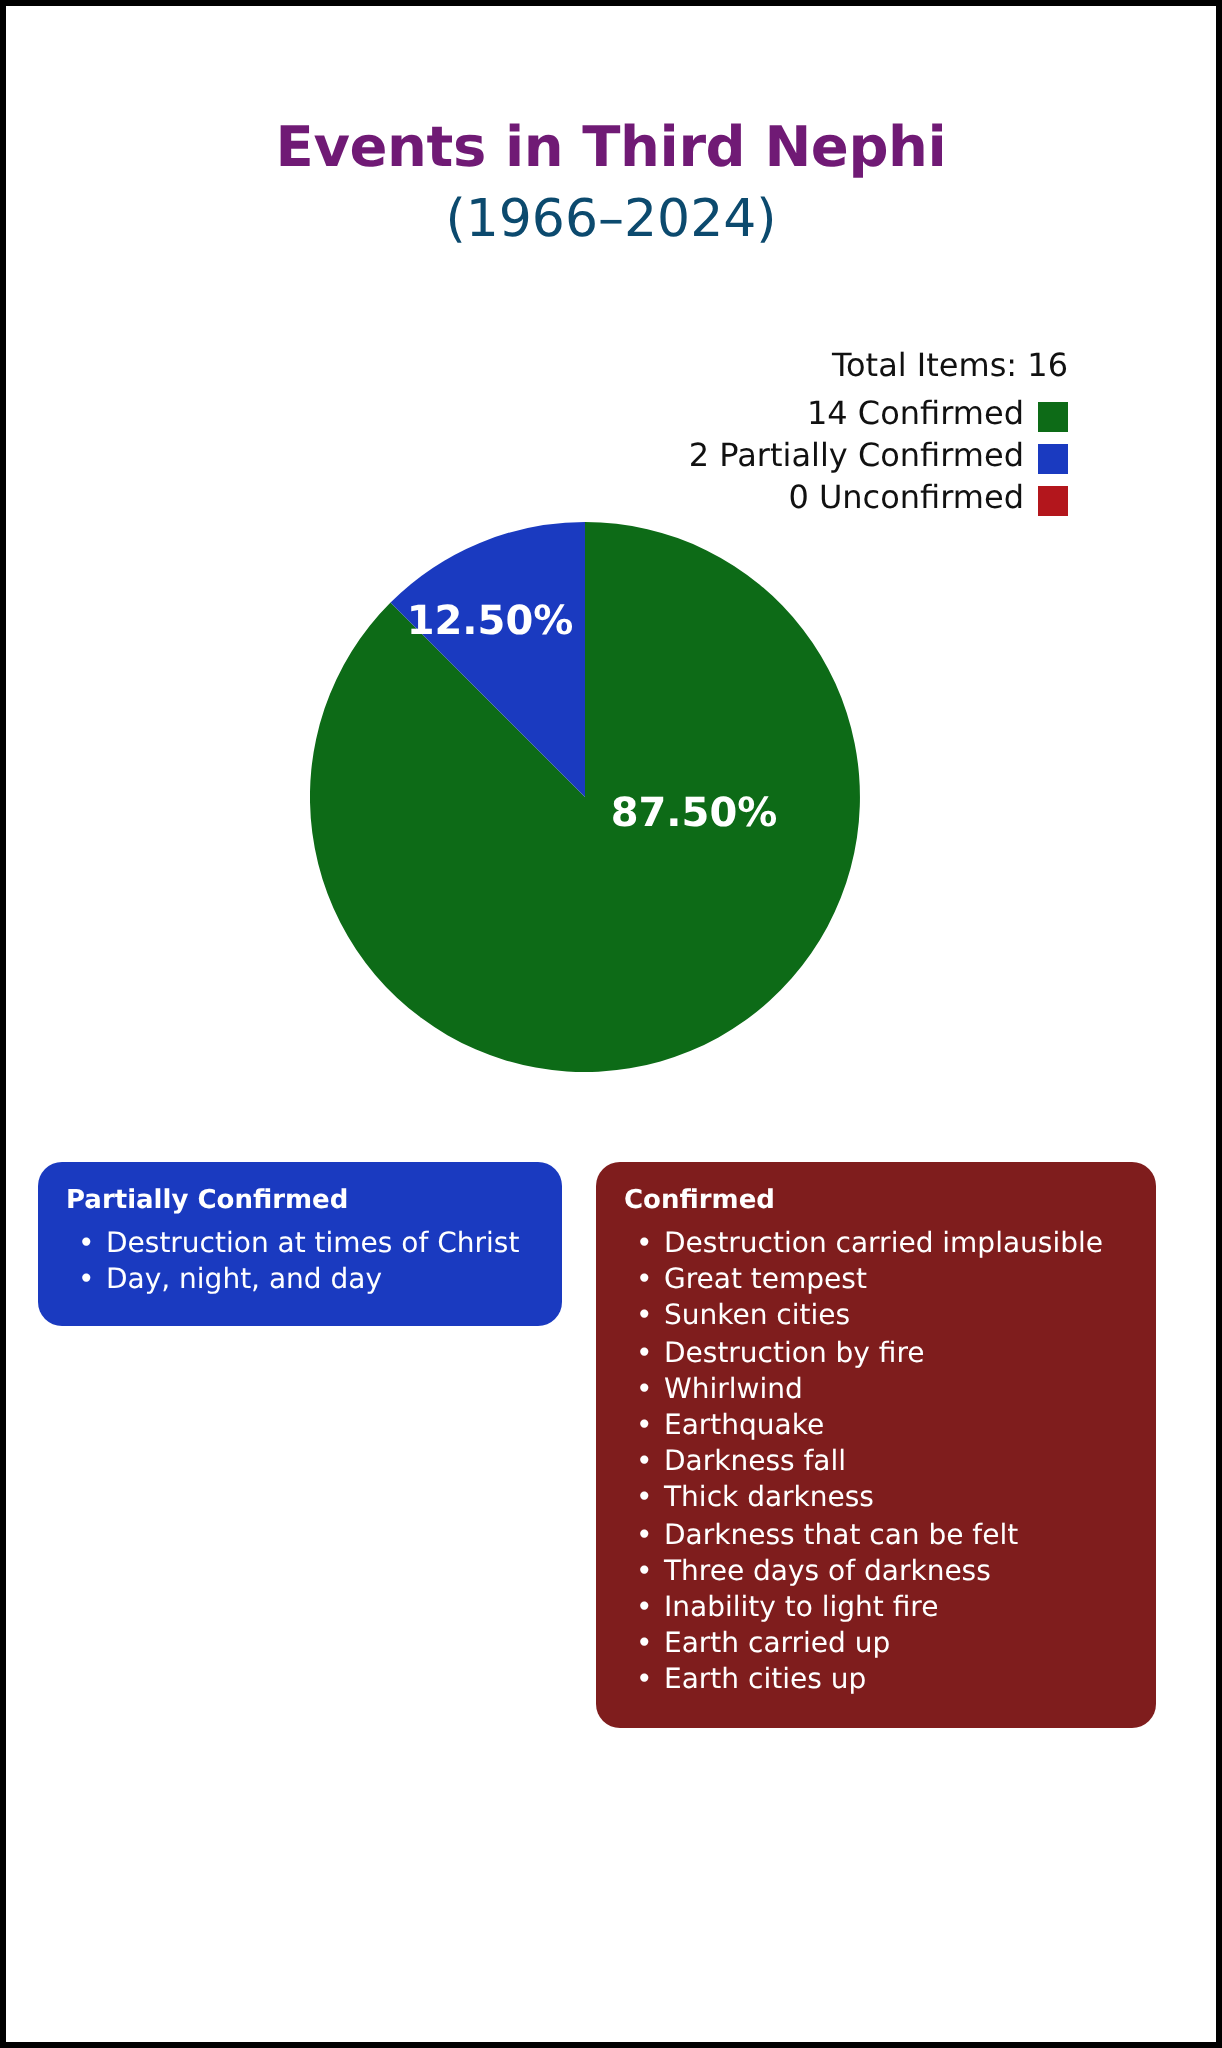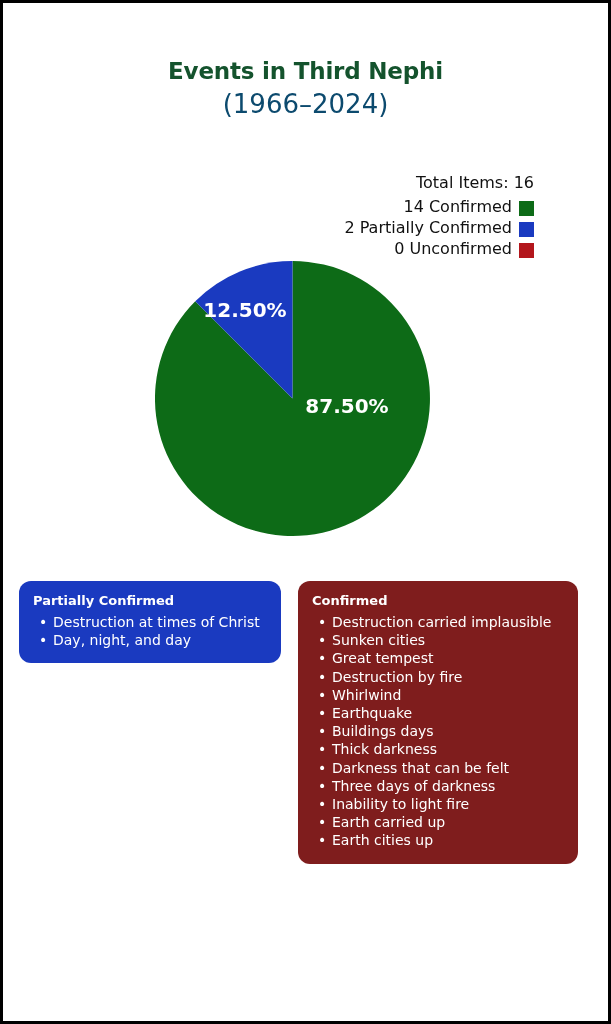--- a/index.html
+++ b/index.html
@@ -24,23 +24,23 @@
 
   
   .title-block {
     position: absolute;
     top: 56px;
     left: 0;
     width: 100%;
     text-align: center;
   }
   .chart-title {
-    font-size: 23px;
+    font-size: 28px;
     font-weight: bold;
-    color: #14532d;
+    color: #701a75;
     letter-spacing: -0.2px;
     line-height: 1.1;
   }
   .chart-subtitle {
     font-size: 26px;
     font-weight: normal;
     color: #0c4a6e;
     margin-top: 6px;
     line-height: 1.1;
   }
@@ -182,26 +182,26 @@
     <ul class="card-list">
       <li>Destruction at times of Christ</li>
       <li>Day, night, and day</li>
     </ul>
   </div>
 
   <div class="card card-confirmed">
     <div class="card-title">Confirmed</div>
     <ul class="card-list">
       <li>Destruction carried implausible</li>
+      <li>Great tempest</li>
       <li>Sunken cities</li>
-      <li>Great tempest</li>
       <li>Destruction by fire</li>
       <li>Whirlwind</li>
       <li>Earthquake</li>
-      <li>Buildings days</li>
+      <li>Darkness fall</li>
       <li>Thick darkness</li>
       <li>Darkness that can be felt</li>
       <li>Three days of darkness</li>
       <li>Inability to light fire</li>
       <li>Earth carried up</li>
       <li>Earth cities up</li>
     </ul>
   </div>
 
 </div>

